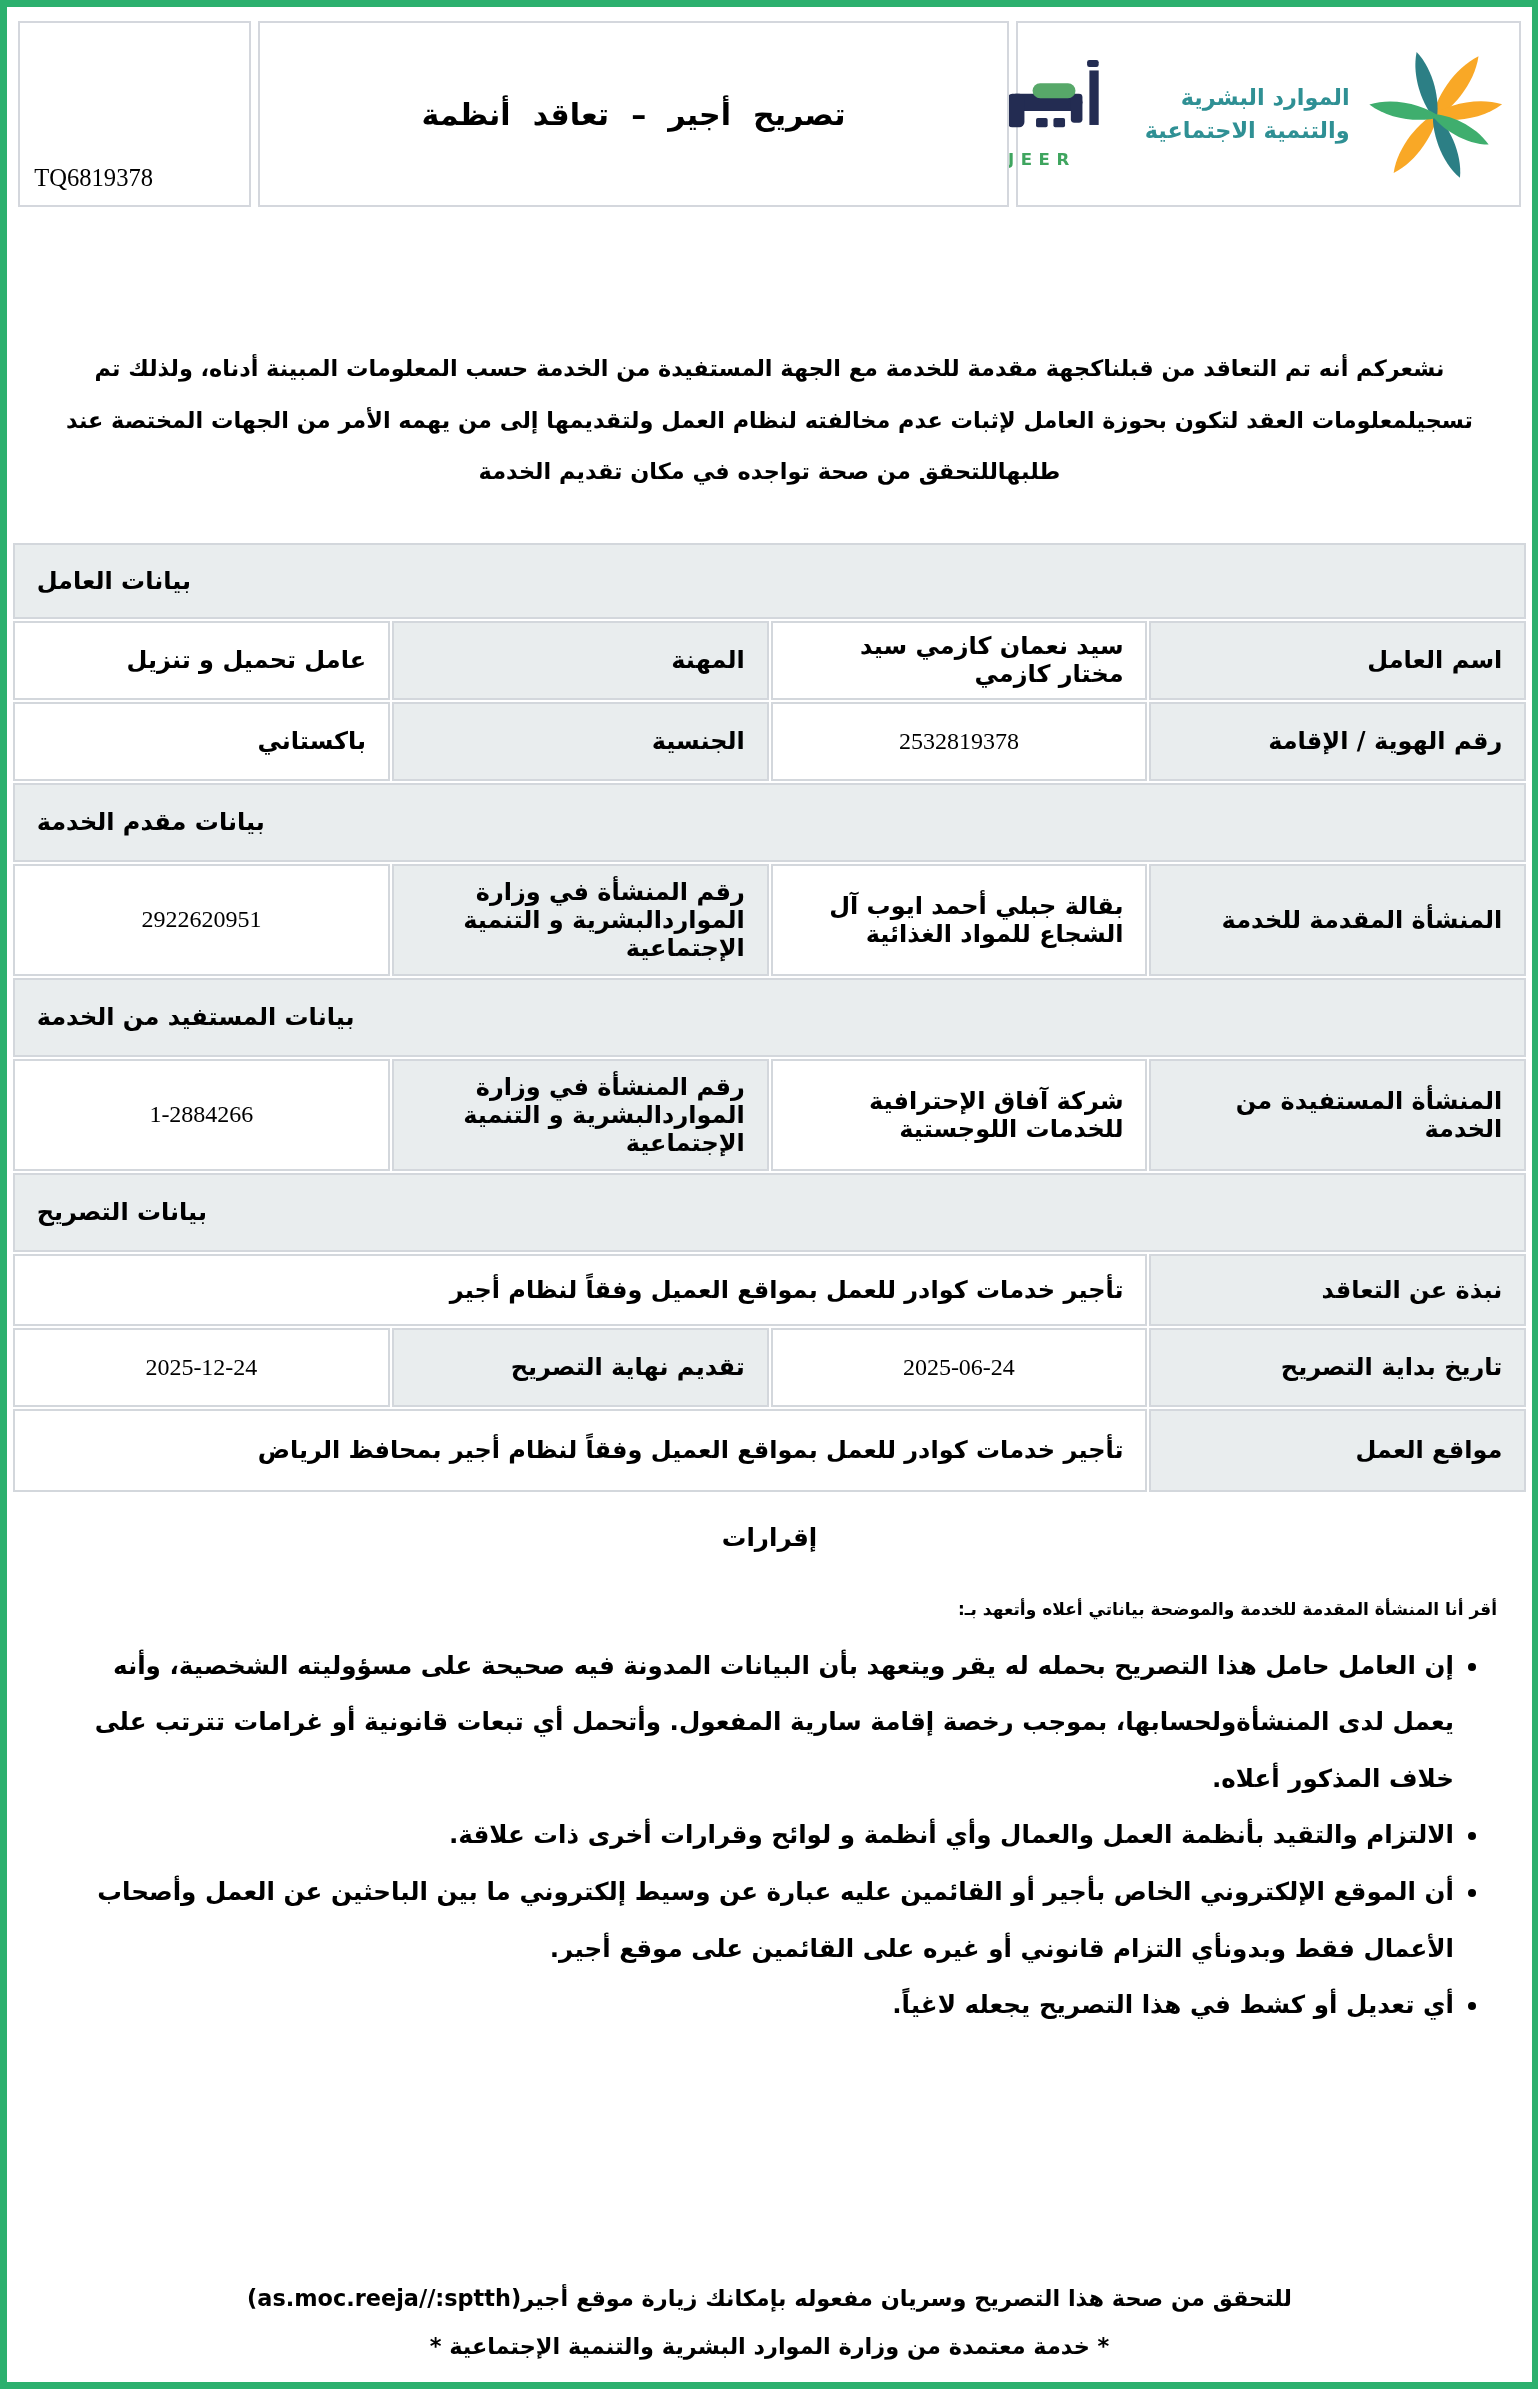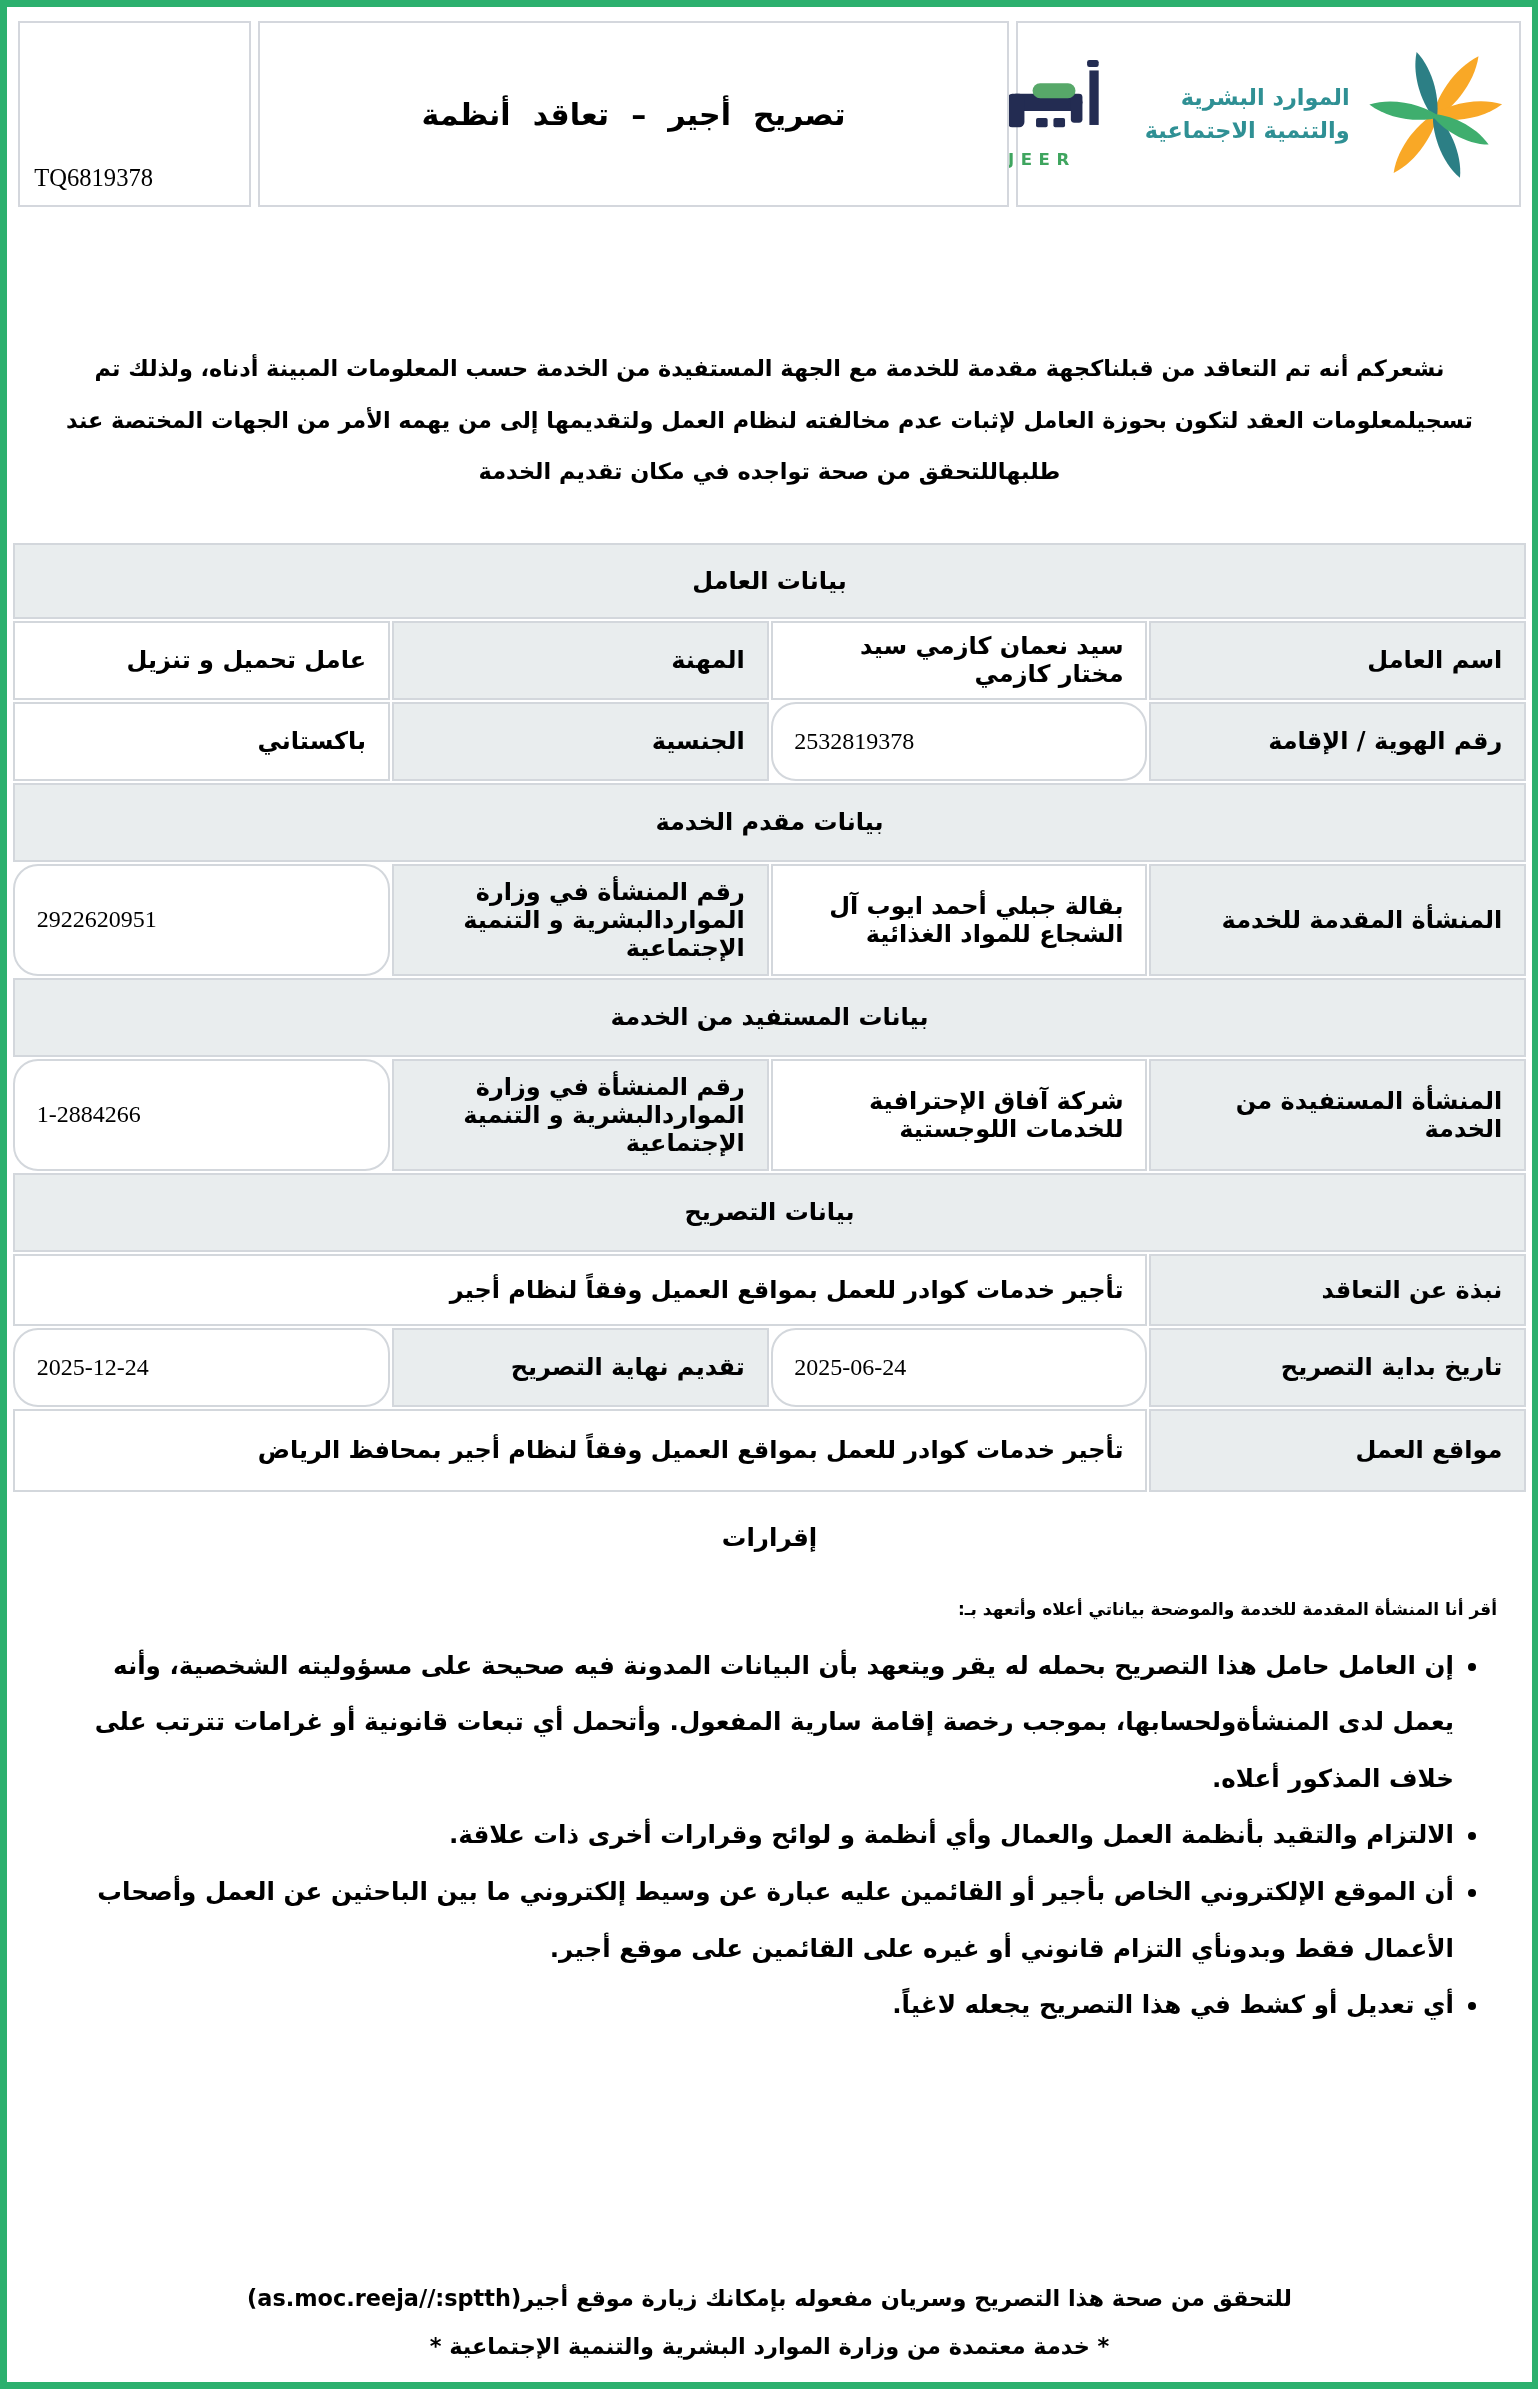--- a/index.html
+++ b/index.html
@@ -45,22 +45,22 @@
   }
   table.data-table td {
     border:2.2px solid #D3D7DC;
     padding:4.3px 21.7px;
     font-size:24px;
     vertical-align:middle;
     overflow:hidden;
   }
   td.lbl { background:#E9EDEE; font-weight:bold; }
   td.val { background:#ffffff; font-weight:bold; }
-  td.num { font-family:"Liberation Serif", serif; font-weight:normal; font-size:27px; direction:ltr; text-align:left;border-radius:25px; }
-  td.band { background:#E9EDEE; font-weight:bold; text-align:center; font-size:24.6px; }
+  td.num { font-family:"Liberation Serif", serif; font-weight:normal; font-size:27px; direction:ltr; text-align:center; }
+  td.band { background:#E9EDEE; font-weight:bold; text-align:left; font-size:24.6px; }
 
   
   .decl-heading { text-align:center; font-size:24.6px; font-weight:bold; margin-top:29px; }
   .decl-intro { margin:38px 35px 0 35px; font-size:17px; font-weight:bold; line-height:2.3; }
   ul.decl-list { margin:8.7px 36px 0 36px; padding:0 42px 0 21.7px; }
   ul.decl-list li { font-size:24.6px; font-weight:bold; line-height:2.3; }
 
   
   .footer { position:absolute; left:0; right:0; bottom:23px; text-align:center; font-size:22.4px; font-weight:bold; }
   .footer .line { margin-top:21.7px; }

